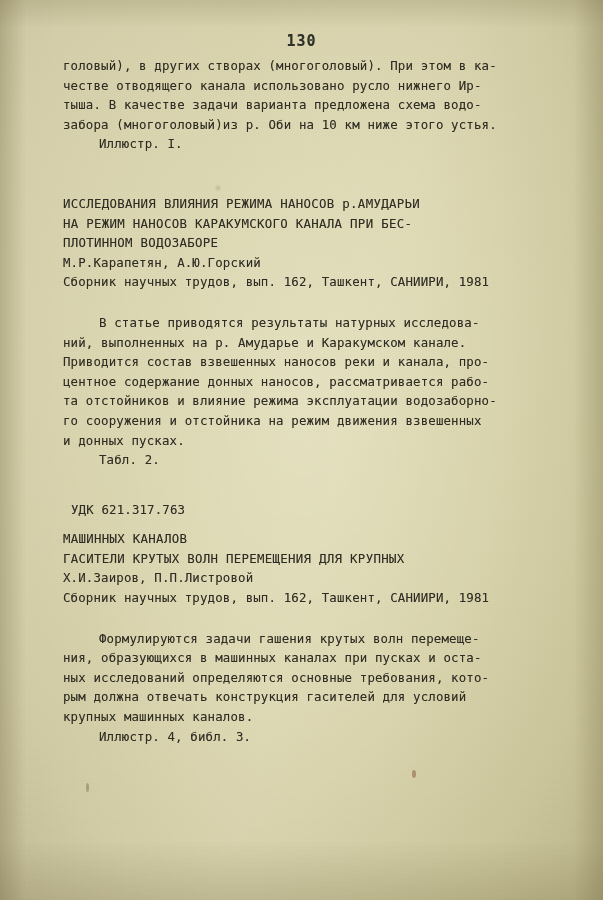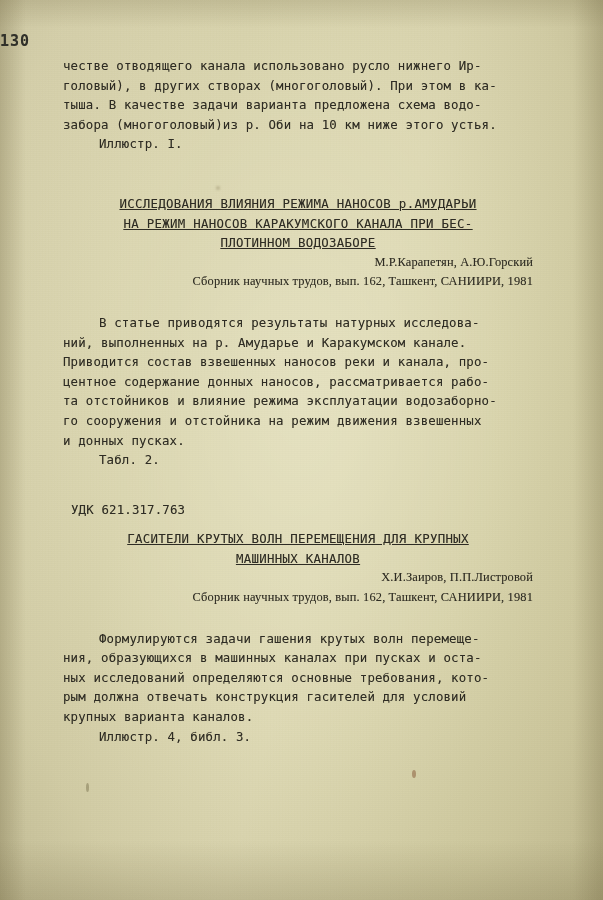--- a/index.html
+++ b/index.html
@@ -60,20 +60,21 @@
     position: absolute;
     inset: 0;
     color: #2c2a22;
   }
 
   .page-number {
     position: absolute;
     top: 32px;
     left: 0;
     right: 0;
+    text-align: center;
     font-size: 15px;
     font-weight: bold;
     letter-spacing: 1px;
     color: #30302a;
   }
 
   .content {
     position: absolute;
     top: 56px;
     left: 63px;
@@ -83,44 +84,42 @@
     letter-spacing: 0.15px;
     color: #2e2c24;
   }
 
   .line {
     white-space: pre;
     display: block;
   }
 
   .centered {
-    text-align: right;
+    text-align: left;
     white-space: pre;
     display: block;
-    font-family: Liberation Serif, serif;
   }
 
   .blk {
     margin-bottom: 0;
   }
 
   .spacer-lg { height: 30px; }
   .spacer-md { height: 21px; }
   .spacer-sm { height: 10px; }
 
   .indent-udk { padding-left: 8px; }
   .indent-first { padding-left: 36px; }
   .indent-tab { padding-left: 36px; }
 
   .title-line {
     display: block;
     white-space: pre;
-    text-align: center;
+    text-align: left;
     letter-spacing: 0.3px;
-    text-decoration: underline;
   }
 
   
   .content, .page-number {
     text-shadow: 0 0 0.6px rgba(60,55,30,0.35);
   }
 
   .smudge1 {
     position: absolute;
     left: 86px; top: 783px;
@@ -156,22 +155,22 @@
 <div class="edge-dark-right"></div>
 <div class="edge-dark-bottom"></div>
 
 <div class="page">
 
   <div class="page-number">130</div>
 
   <div class="content">
 
     <div class="blk">
+      <span class="line">головый), в других створах (многоголовый). При этом в ка-</span>
       <span class="line">честве отводящего канала использовано русло нижнего Ир-</span>
-      <span class="line">головый), в других створах (многоголовый). При этом в ка-</span>
       <span class="line">тыша. В качестве задачи варианта предложена схема водо-</span>
       <span class="line">забора (многоголовый)из р. Оби на 10 км ниже этого устья.</span>
     </div>
     <div class="indent-tab">Иллюстр. I.</div>
 
     <div class="spacer-lg"></div>
 
     <div class="spacer-sm"></div>
     <div>
       <span class="title-line">ИССЛЕДОВАНИЯ ВЛИЯНИЯ РЕЖИМА НАНОСОВ р.АМУДАРЬИ</span>
@@ -192,34 +191,34 @@
       <span class="line">го сооружения и отстойника на режим движения взвешенных</span>
       <span class="line">и донных пусках.</span>
     </div>
     <div class="indent-tab">Табл. 2.</div>
 
     <div class="spacer-lg"></div>
 
     <div class="indent-udk">УДК 621.317.763</div>
     <div class="spacer-sm"></div>
     <div>
+      <span class="title-line">МАШИННЫХ КАНАЛОВ</span>
       <span class="title-line">ГАСИТЕЛИ КРУТЫХ ВОЛН ПЕРЕМЕЩЕНИЯ ДЛЯ КРУПНЫХ</span>
-      <span class="title-line">МАШИННЫХ КАНАЛОВ</span>
     </div>
     <div class="centered">Х.И.Заиров, П.П.Листровой</div>
     <div class="centered">Сборник научных трудов, вып. 162, Ташкент, САНИИРИ, 1981</div>
 
     <div class="spacer-md"></div>
 
     <div class="blk">
       <span class="line indent-first">Формулируются задачи гашения крутых волн перемеще-</span>
       <span class="line">ния, образующихся в машинных каналах при пусках и оста-</span>
       <span class="line">ных исследований определяются основные требования, кото-</span>
       <span class="line">рым должна отвечать конструкция гасителей для условий</span>
-      <span class="line">крупных варианта каналов.</span>
+      <span class="line">крупных машинных каналов.</span>
     </div>
     <div class="indent-tab">Иллюстр. 4, библ. 3.</div>
 
   </div>
 
   <div class="smudge1"></div>
   <div class="smudge2"></div>
   <div class="smudge3"></div>
 
 </div>

